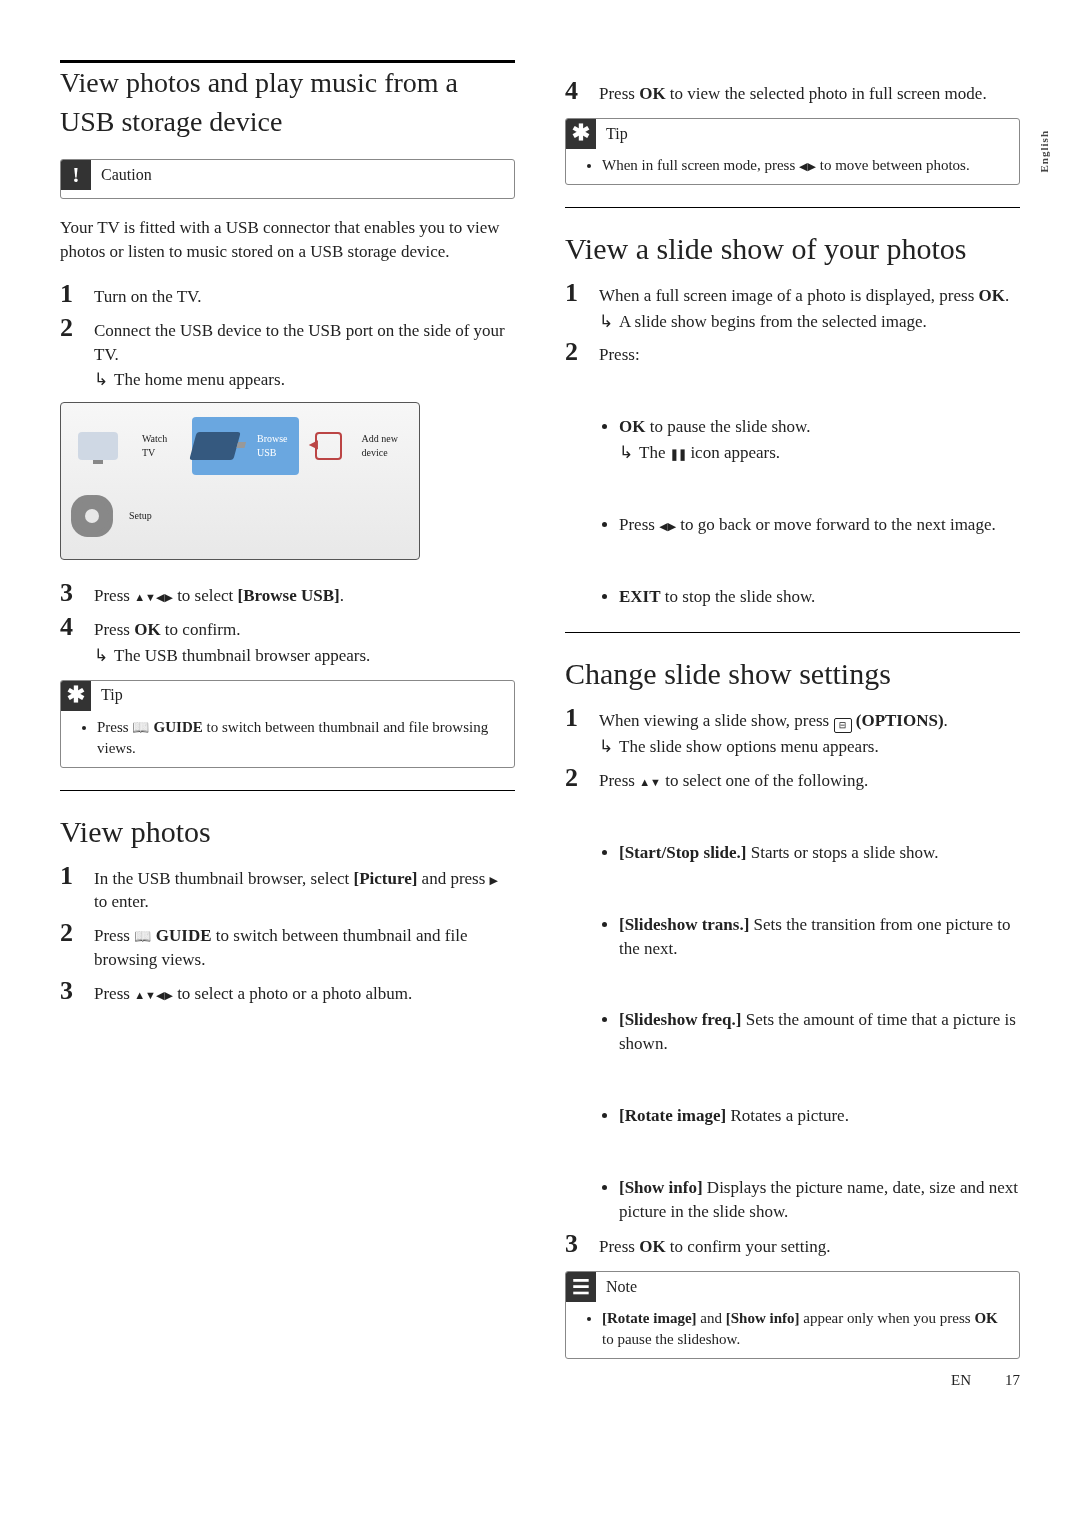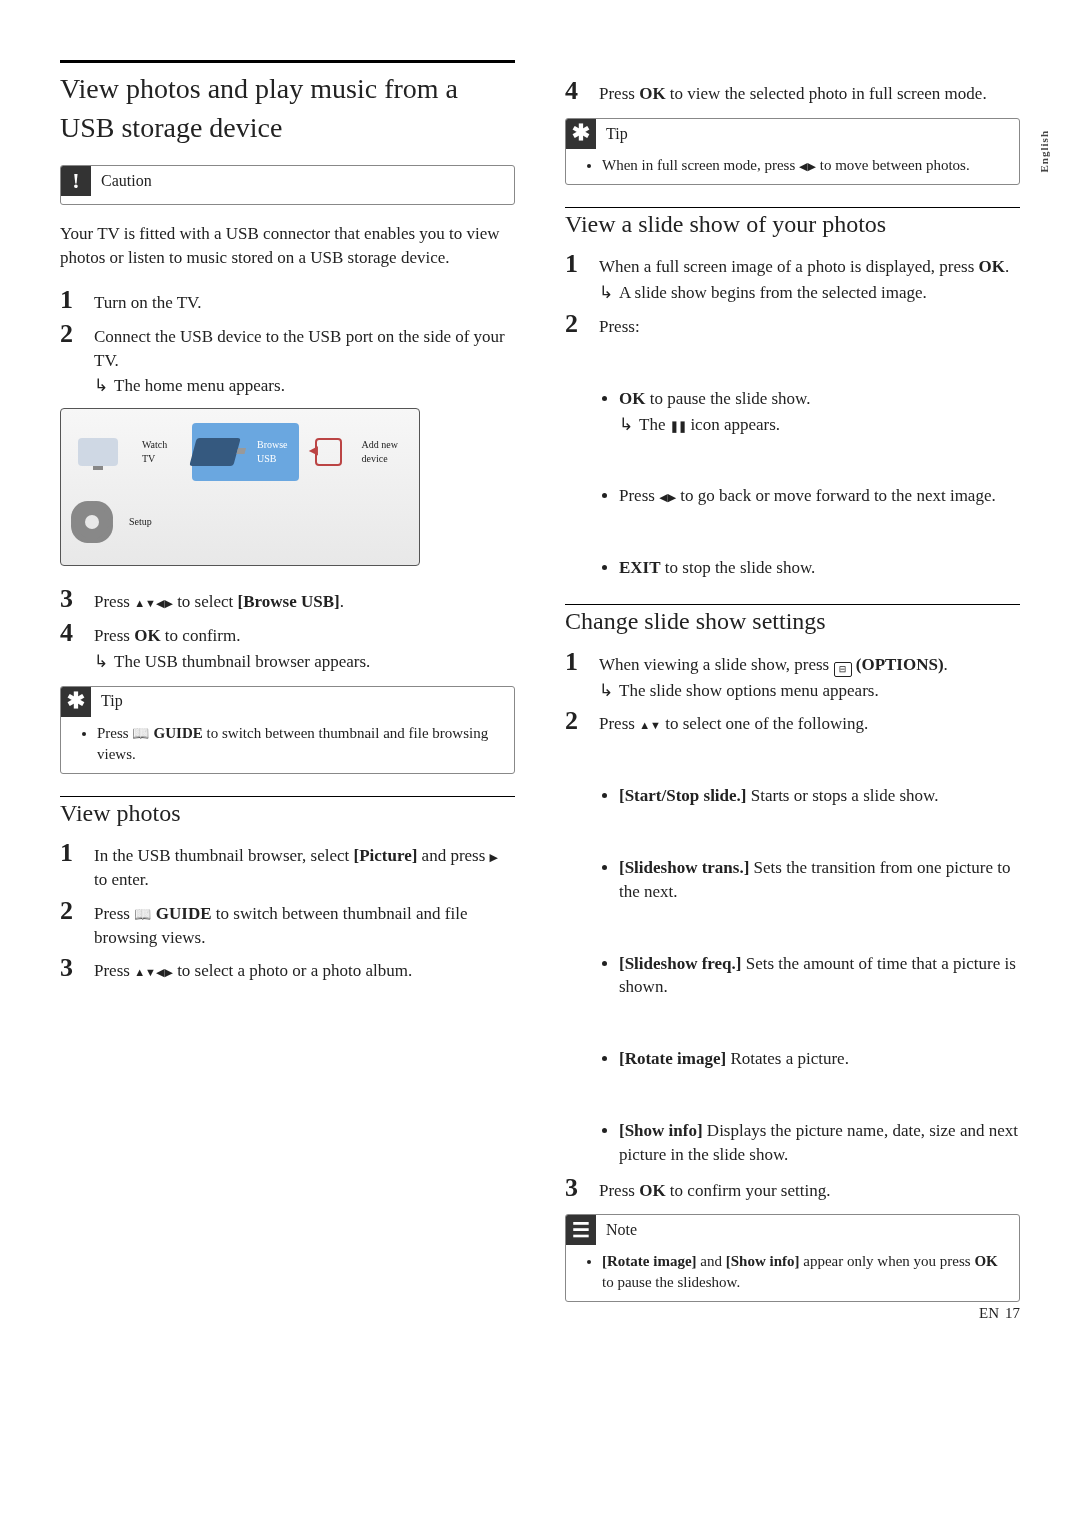--- a/index.html
+++ b/index.html
@@ -30,29 +30,28 @@
     gap: 50px;
   }
   .col {
     flex: 1;
     min-width: 0;
   }
   h1.section-title {
     font-weight: normal;
     font-size: 28px;
     margin: 0 0 18px 0;
-    padding-top: 6px;
     border-top: 3px solid #000;
     width: 100%;
   }
   h2.subsection {
     font-weight: normal;
-    font-size: 24px;
+    font-size: 30px;
     margin: 22px 0 10px 0;
-    padding-top: 0;
+    padding-top: 20px;
     border-top: 1.5px solid #000;
   }
   .callout {
     border: 1px solid #888;
     border-radius: 3px;
     margin: 12px 0 16px 0;
     padding-bottom: 8px;
   }
   .callout-header {
     display: flex;
@@ -157,25 +156,25 @@
   .tv-shape { width: 40px; height: 28px; background: #cfd8e4; border-radius: 4px; position: relative; }
   .tv-shape::after { content:""; position:absolute; bottom:-4px; left:15px; width:10px; height:4px; background:#888; }
   .usb-shape { width: 44px; height: 28px; background: #35597f; transform: skewX(-15deg); border-radius: 3px; position:relative; }
   .usb-shape::after { content:""; position:absolute; right:-8px; top:10px; width:8px; height:6px; background:#999; }
   .add-shape { width: 34px; height: 24px; border: 2px solid #b44; border-radius: 4px; position: relative; }
   .add-shape::before { content:"◀"; color:#b44; position:absolute; left:-8px; top:2px; font-size:12px; }
   .gear-shape { width: 34px; height: 34px; border-radius: 50%; background: #888; position: relative; box-shadow: 0 0 0 4px #888, 4px 4px 0 0 #888, -4px -4px 0 0 #888, 4px -4px 0 0 #888, -4px 4px 0 0 #888; }
   .gear-shape::after { content:""; position:absolute; top:10px; left:10px; width:14px; height:14px; background:#e8e8e8; border-radius:50%; }
   .footer {
     position: absolute;
-    bottom: 34px;
+    bottom: 24px;
     right: 60px;
     font-size: 15px;
     display: flex;
-    gap: 6px;
+    gap: 34px;
     align-items: baseline;
   }
   .icon-book::before { content: "📖"; font-size: 14px; filter: grayscale(1); }
   .icon-pause::before { content: "❚❚"; font-size: 11px; letter-spacing: -1px; }
   .icon-options {
     display: inline-block;
     width: 16px; height: 13px;
     border: 1.5px solid #222;
     border-radius: 2px;
     vertical-align: -2px;

